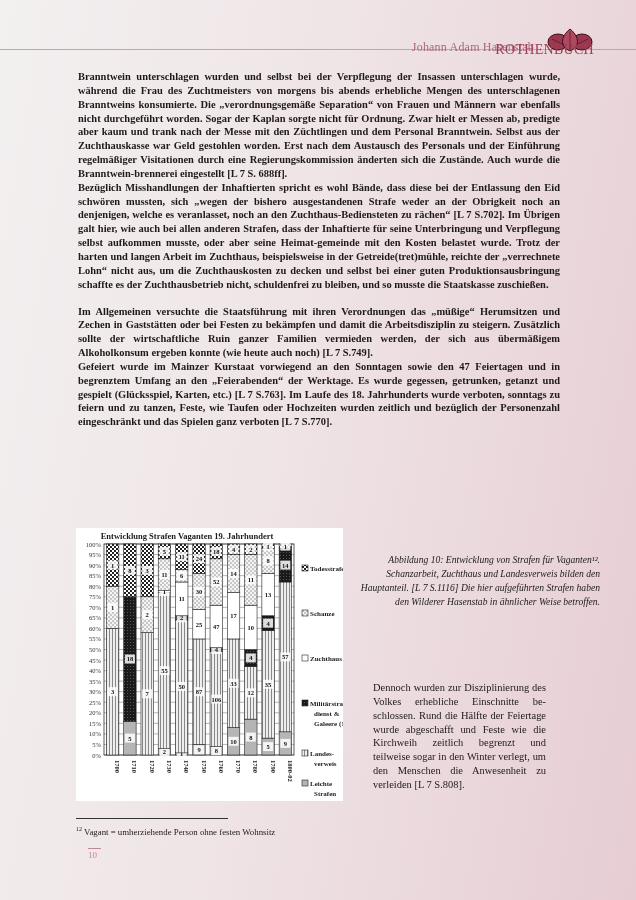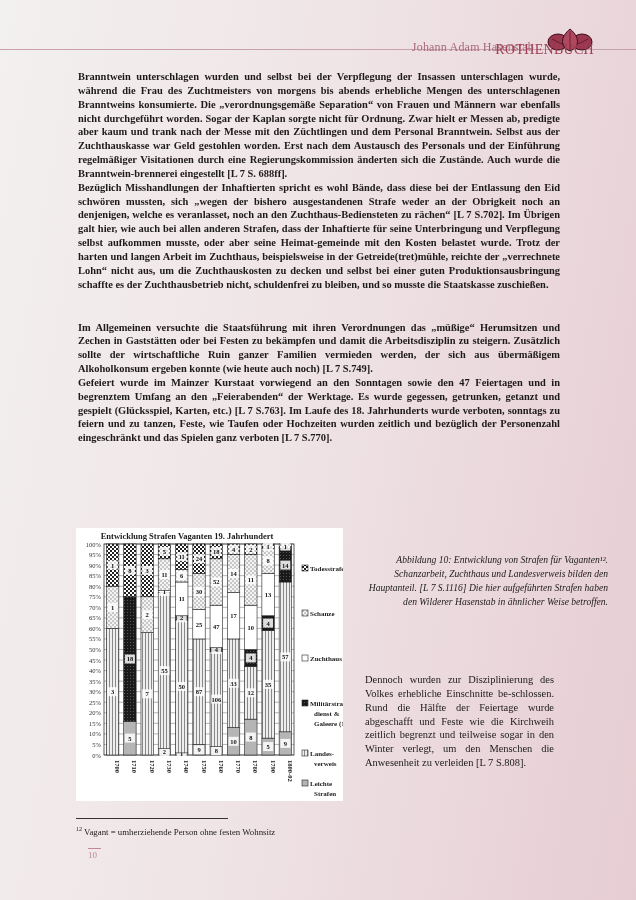--- a/index.html
+++ b/index.html
@@ -19,37 +19,37 @@
   .logo { position: absolute; right: 36px; top: 27px; width: 60px; height: 26px; }
   .logo-text {
     position: absolute; right: 42px; top: 42px; font-size: 14px; color: #a03e55;
     font-family: "Liberation Serif", serif; letter-spacing: 0.3px;
   }
   .body-text {
     position: absolute; left: 78px; width: 482px; font-size: 10.45px; line-height: 13.85px;
     text-align: justify;
   }
   .body-text p { margin: 0; }
-  .body-text p.gap { margin-top: 29px; }
+  .body-text p.gap { margin-top: 13px; }
   .chart {
     position: absolute; left: 76px; top: 528px; width: 267px; height: 273px; background: #fff;
   }
   .chart-title {
     position: absolute; left: 0; width: 222px; top: 3px; text-align: center;
     font-size: 8.5px; font-weight: bold;
   }
   .caption {
-    position: absolute; left: 364px; top: 553px; width: 244px; text-align: right;
+    position: absolute; left: 356px; top: 553px; width: 244px; text-align: right;
     font-size: 9.6px; line-height: 14px; font-style: italic;
   }
   .right-col {
     position: absolute; left: 357px; top: 665px; width: 205px; font-size: 10.45px;
     line-height: 13.85px; text-align: justify;
   }
-  .right-col p { margin: 8px; }
+  .right-col p { margin: 16px; }
   .fn-rule { position: absolute; left: 76px; top: 818px; width: 152px; height: 1px; background: #333; }
   .footnote { position: absolute; left: 76px; top: 826px; font-size: 8.8px; }
   .footnote sup { font-size: 6px; }
   .page-num { position: absolute; left: 88px; top: 850px; font-size: 9px; color: #c08a95; }
   .page-num-rule { position: absolute; left: 88px; top: 848px; width: 13px; height: 1px; background: #c08a95; }
 </style>
 </head>
 <body>
 
 <div class="header-line"></div>

